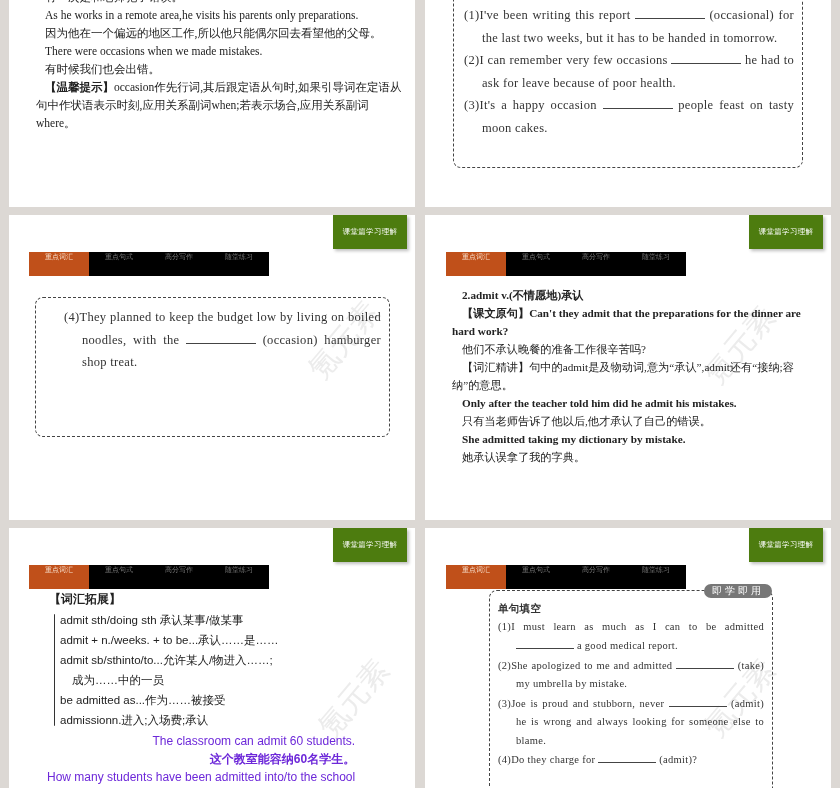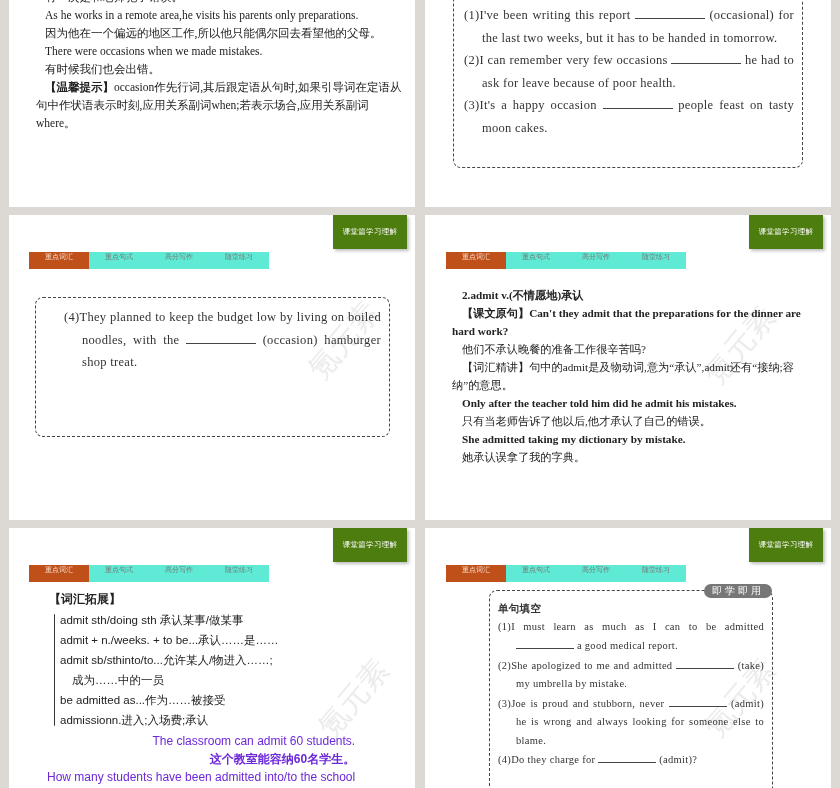--- a/index.html
+++ b/index.html
@@ -22,22 +22,22 @@
 
   .badge {
     position:absolute; top:0; right:8px; width:74px; height:34px;
     background:#4d7c0f; color:#fff;
     font-family:"DejaVu Sans", sans-serif; font-size:7.5px;
     display:flex; align-items:center; justify-content:center;
     box-shadow:2px 2px 3px rgba(0,0,0,0.25);
     letter-spacing:0.3px;
   }
   .tabs {
-    position:absolute; left:20px; top:37px; height:17px;
-    display:flex; background:#5eead4;
+    position:absolute; left:20px; top:37px; height:24px;
+    display:flex; background:#000000;
     font-family:"DejaVu Sans", sans-serif; font-size:7px; color:#777;
   }
   .tab { width:60px; text-align:center; line-height:11px; }
   .tab.active { background:#c0501a; color:#f6dcc8; }
 
   .txt { position:absolute; font-size:11.5px; line-height:18px; }
   .txt p { margin:0; }
   .ind { padding-left:10px; }
   .b { font-weight:bold; }
 

